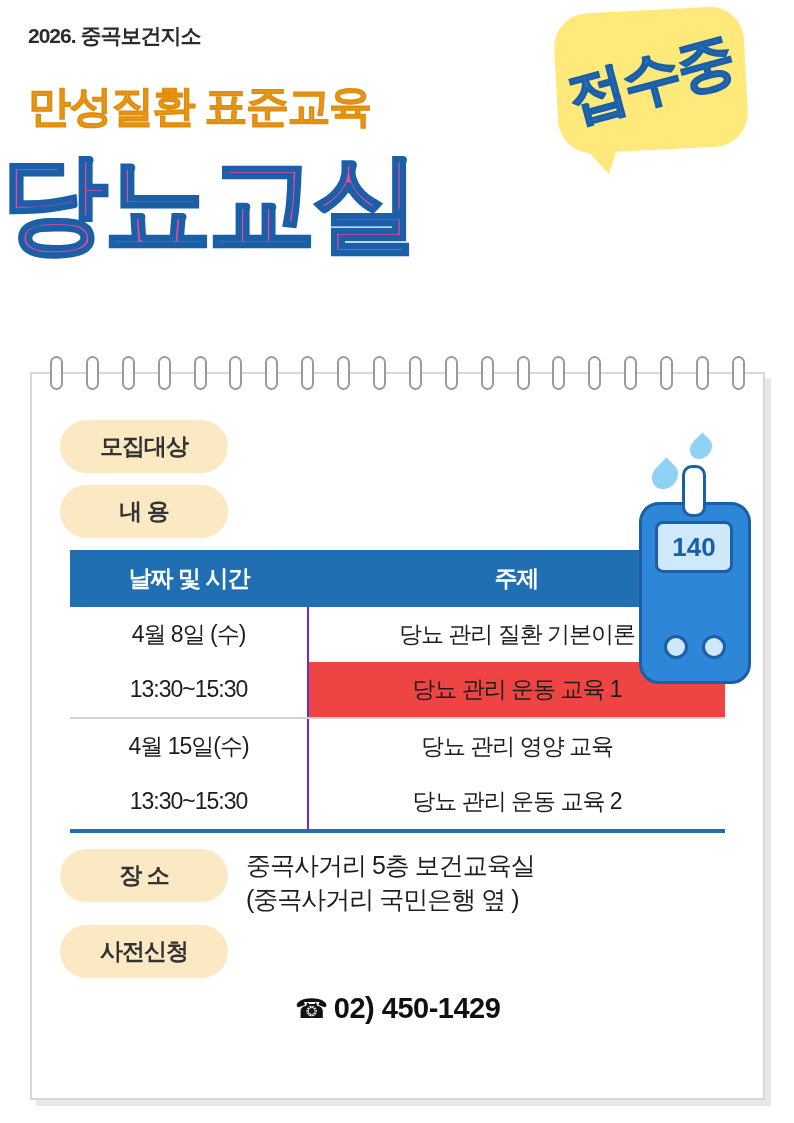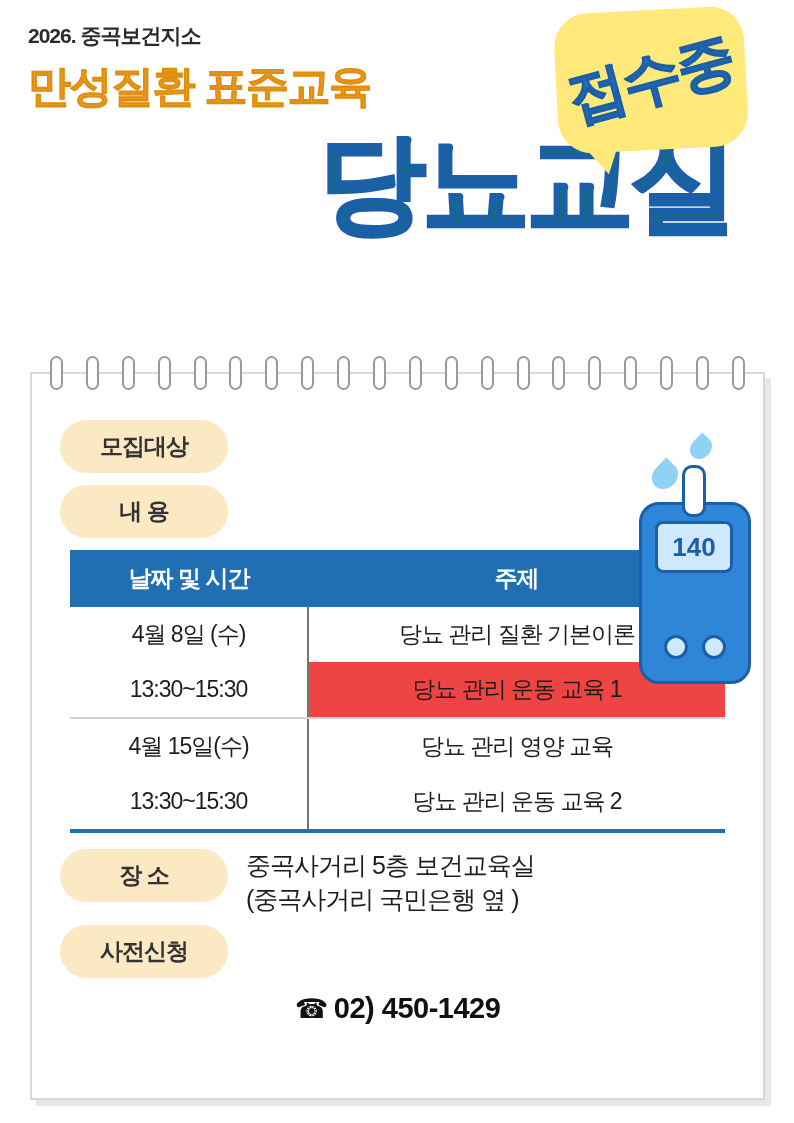--- a/index.html
+++ b/index.html
@@ -24,37 +24,36 @@
   }
   .kicker {
     margin-left: 28px;
     font-size: 21px;
     font-weight: bold;
     color: #2b2b2b;
     letter-spacing: -1px;
   }
   .subtitle {
     margin-left: 28px;
-    margin-top: 8px;
+    margin-top: 28px;
     font-size: 43px;
     font-weight: bold;
     letter-spacing: -1.5px;
     color: #f5a623;
     -webkit-text-stroke: 1px #e08e10;
   }
   .main-title {
     margin-top: 10px;
-    text-align: right;
+    text-align: left;
     font-size: 108px;
     font-weight: bold;
     letter-spacing: -4px;
-    color: #0f766e;
+    color: #ec4899;
     line-height: 1.05;
     -webkit-text-stroke: 3px #1b5fa8;
-    padding-right: 60px;
   }
 
   
   .badge {
     position: absolute;
     top: 10px;
     right: 48px;
     width: 190px;
     height: 140px;
     background: #ffe97a;
@@ -163,21 +162,21 @@
   }
   .schedule th.col-date { width: 238px; margin-left: 12px; }
   .schedule td {
     font-size: 23px;
     color: #1d1d1d;
     text-align: center;
     padding: 12px 0;
     letter-spacing: -1px;
   }
   .schedule td.date-cell {
-    border-right: 2px solid #737373;
+    border-right: 2px solid #6d28d9;
   }
   .schedule tr.alt td.topic-cell {
     background: #ef4444;
   }
   .schedule tr.rule td {
     border-bottom: 2px solid #d2d2d2;
   }
   .table-bottom-rule {
     width: 655px;
     height: 4px;

